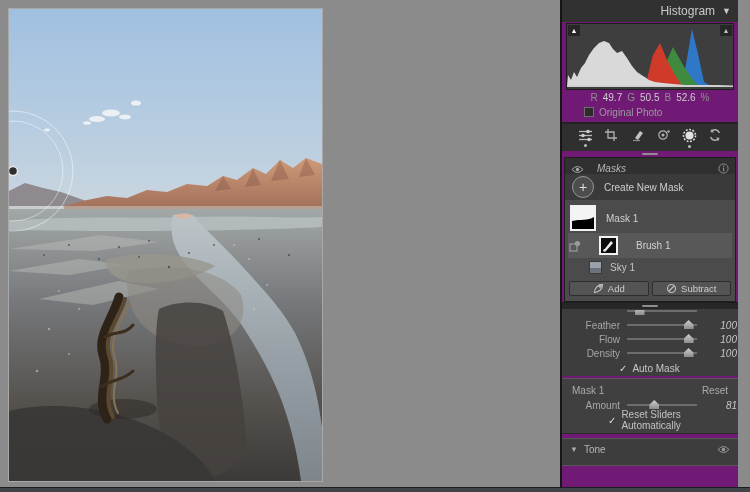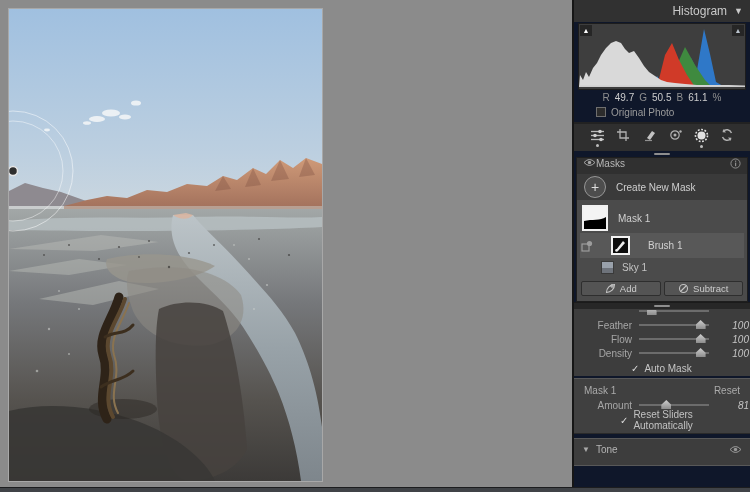--- a/index.html
+++ b/index.html
@@ -6,21 +6,21 @@
   html,body { width: 750px; height: 492px; overflow: hidden; }
   body { font-family: "Liberation Sans", sans-serif; background: #8b8b8b; position: relative; }
 
   
   .canvas { position: absolute; left: 0; top: 0; width: 572px; height: 487px; background: #8b8b8b; }
   .photo { position: absolute; left: 8px; top: 8px; width: 315px; height: 474px; border: 1px solid #a8a8a8; background: #777; }
   .photo svg { display: block; }
   .bottom-strip { position: absolute; left: 0; top: 487px; width: 750px; height: 5px; background: #404347; border-top: 1px solid #1c1d1f; z-index: 30; }
 
   
-  .panel { position: absolute; right: 0; top: 0; width: 178px; height: 492px; background: #0f172a; border-left: 2px solid #161616; color: #b5b5b5; font-size: 10px; z-index: 10; }
+  .panel { position: absolute; right: 12px; top: 0; width: 178px; height: 492px; background: #701a75; border-left: 2px solid #161616; color: #b5b5b5; font-size: 10px; z-index: 10; }
 
   .hist-header { height: 22px; display: flex; align-items: center; justify-content: flex-end; gap: 7px; padding-right: 7px; background: #313131; color: #c9c9c9; font-size: 12px; }
   .hist-header .tri { font-size: 9px; color: #c9c9c9; }
 
   .hist-box { margin: 1px 4px 0 4px; height: 67px; background: #3e3e3e; border: 1px solid #1d1d1d; position: relative; }
   .clip { position: absolute; top: 1px; width: 12px; height: 11px; background: #262626; text-align: center; line-height: 11px; font-size: 7px; cursor: pointer; }
   .clip.left { left: 1px; color: #ffffff; }
   .clip.right { right: 1px; color: #b9c2cc; }
 
   .rgb-row { height: 14px; display: flex; align-items: center; justify-content: center; gap: 5px; font-size: 10px; }
@@ -34,21 +34,21 @@
 
   .toolstrip { height: 27px; display: flex; align-items: center; justify-content: space-between; padding: 0 13px; background: #2f2f2f; }
   .tool { width: 20px; display: flex; flex-direction: column; align-items: center; gap: 2px; cursor: pointer; }
   .tool svg { display: block; }
   .tool .dot { width: 3px; height: 3px; border-radius: 50%; background: #bdbdbd; }
   .tool .dot.off { background: transparent; }
   .drag-row { height: 5px; display: flex; justify-content: center; align-items: center; }
   .drag-handle { width: 16px; height: 2px; background: #8e8e8e; border-radius: 1px; cursor: pointer; }
 
   .masks-wrap { margin: 1px 2px 0 2px; border: 1px solid #1e1e1e; background: #353535; }
-  .masks-head { height: 16px; display: flex; align-items: flex-start; gap: 0; padding: 0 6px; background: #303030; color: #b8b8b8; }
+  .masks-head { height: 16px; display: flex; align-items: flex-end; gap: 13px; padding: 0 6px; background: #303030; color: #b8b8b8; font-style: italic; }
   .masks-head .sp { flex: 1; }
 
   .create-row { height: 26px; display: flex; align-items: center; gap: 10px; padding-left: 7px; color: #cfcfcf; background: #3a3a3a; cursor: pointer; }
   .plus-circle { width: 22px; height: 22px; border-radius: 50%; background: #4d4d4d; border: 1px solid #979797; color: #dedede; font-size: 14px; display: flex; align-items: center; justify-content: center; line-height: 1; }
 
   .mask-list { background: #4b4b4b; padding: 3px 3px 5px 3px; }
   .mrow { display: flex; align-items: center; cursor: pointer; }
   .mrow.m1 { height: 30px; gap: 10px; padding-left: 2px; }
   .mrow.m2 { height: 25px; gap: 18px; background: #585858; text-align: right; }
   .mrow.m3 { height: 19px; gap: 8px; padding-left: 21px; color: #c4c4c4; }
@@ -221,21 +221,21 @@
     <span class="clip left">▲</span>
     <span class="clip right">▲</span>
   </div>
 
   <div class="rgb-row">
     <span class="lt">R</span>
     <span class="vl">49.7</span>
     <span class="lt">G</span>
     <span class="vl">50.5</span>
     <span class="lt">B</span>
-    <span class="vl">61.1</span>
+    <span class="vl">52.6</span>
     <span class="lt">%</span>
   </div>
 
   <div class="orig-row">
     <span class="cbx"></span>
     <span>Original Photo</span>
   </div>
 
   <div class="strip-div"></div>
 

